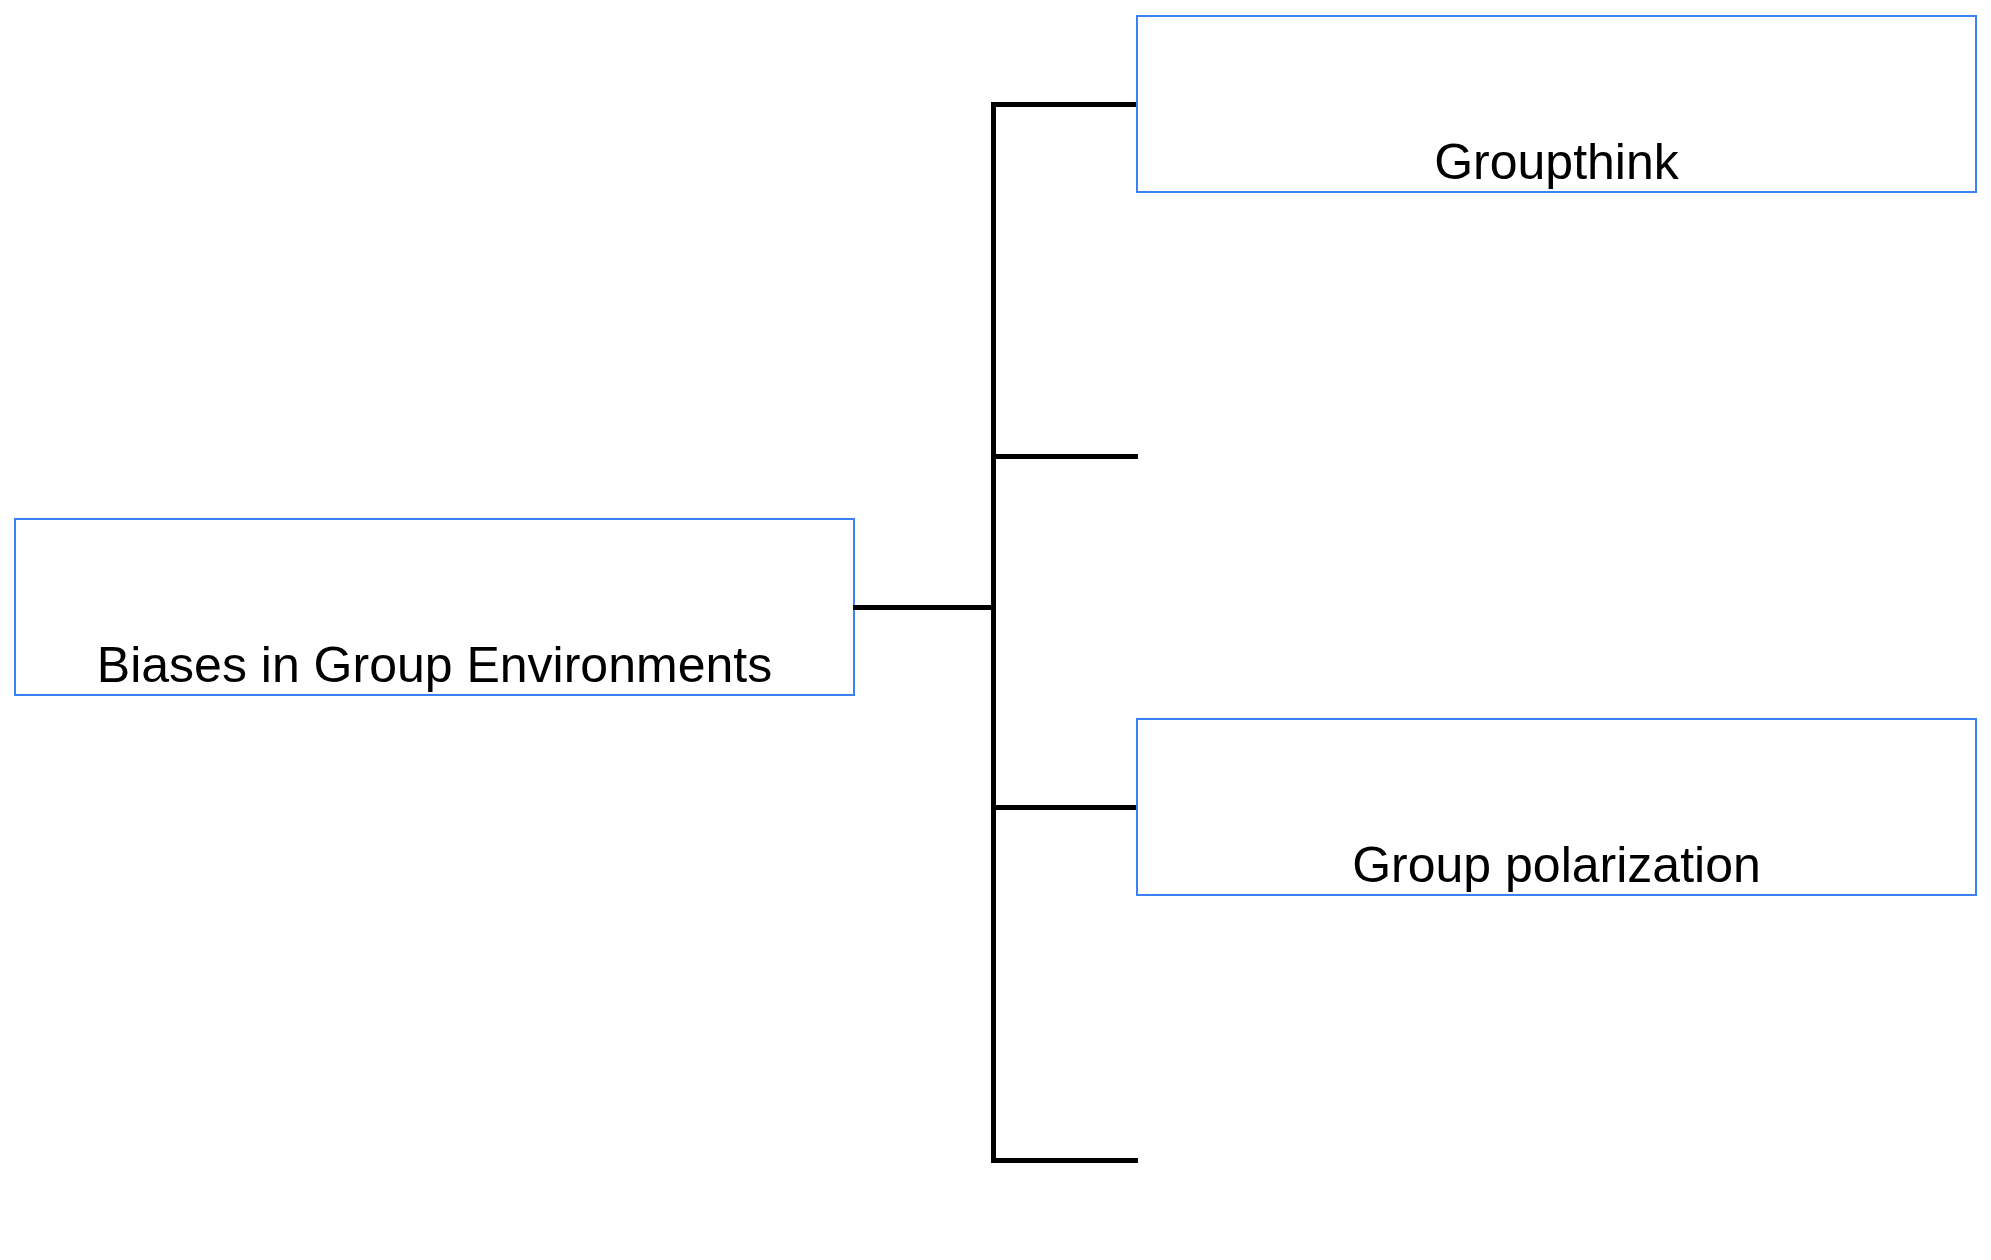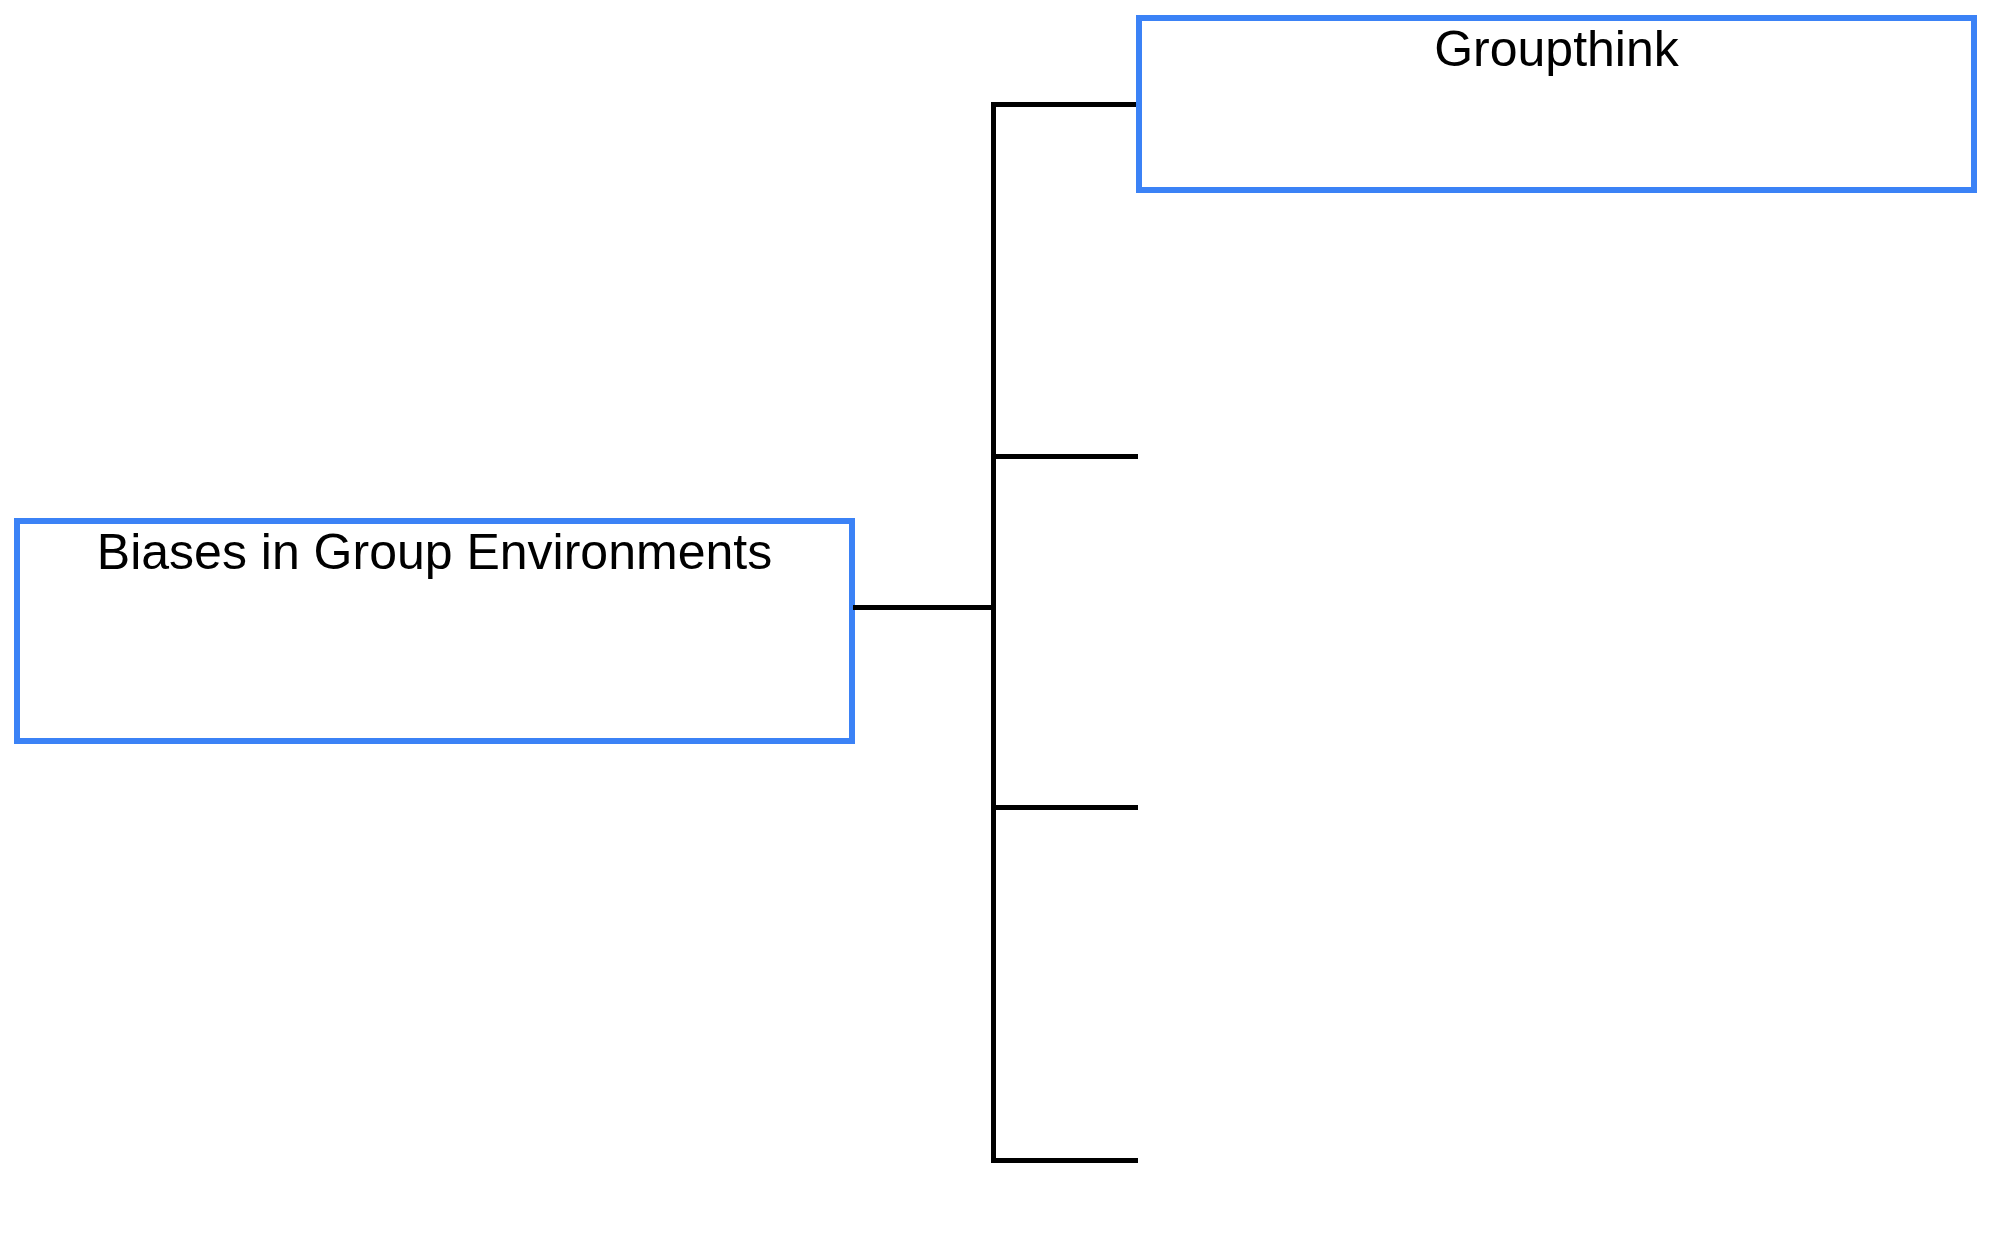--- a/index.html
+++ b/index.html
@@ -12,35 +12,35 @@
     width: 1991px;
     height: 1260px;
     background: #ffffff;
     font-family: "Liberation Sans", sans-serif;
     color: #000000;
     overflow: hidden;
   }
   .node {
     position: absolute;
     box-sizing: border-box;
-    border: 6px solid #3b82f6;
+    border: 2px solid #3b82f6;
     background: #ffffff;
     display: flex;
-    align-items: flex-start;
+    align-items: flex-end;
     justify-content: center;
     text-align: center;
     font-size: 50px;
     line-height: 1.15;
     color: #000000;
   }
   .node-root {
     left: 14px;
     top: 518px;
     width: 841px;
-    height: 226px;
+    height: 178px;
   }
   .node-child {
     left: 1136px;
     width: 841px;
     height: 178px;
   }
   .node-child-0 { top: 15px; }
   .node-child-1 { top: 367px; }
   .node-child-2 { top: 718px; }
   .node-child-3 { top: 1071px; }
@@ -84,15 +84,18 @@
   <div class="connector conn-branch conn-branch-0"></div>
   <div class="connector conn-branch conn-branch-1"></div>
   <div class="connector conn-branch conn-branch-2"></div>
   <div class="connector conn-branch conn-branch-3"></div>
 
   <div class="node node-child node-child-0">
     <span>Groupthink</span>
   </div>
 
 
+  <div class="node node-child node-child-2">
+    <span>Group polarization</span>
+  </div>
 
 
 </div>
 
 </body></html>

